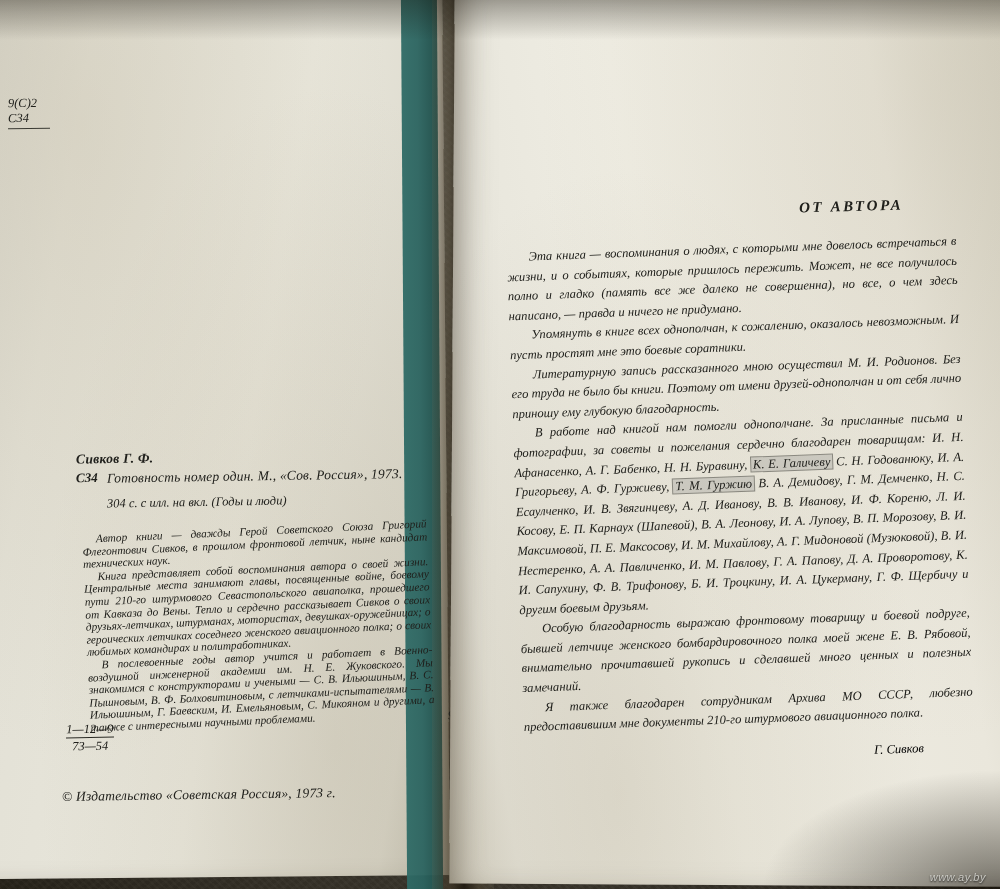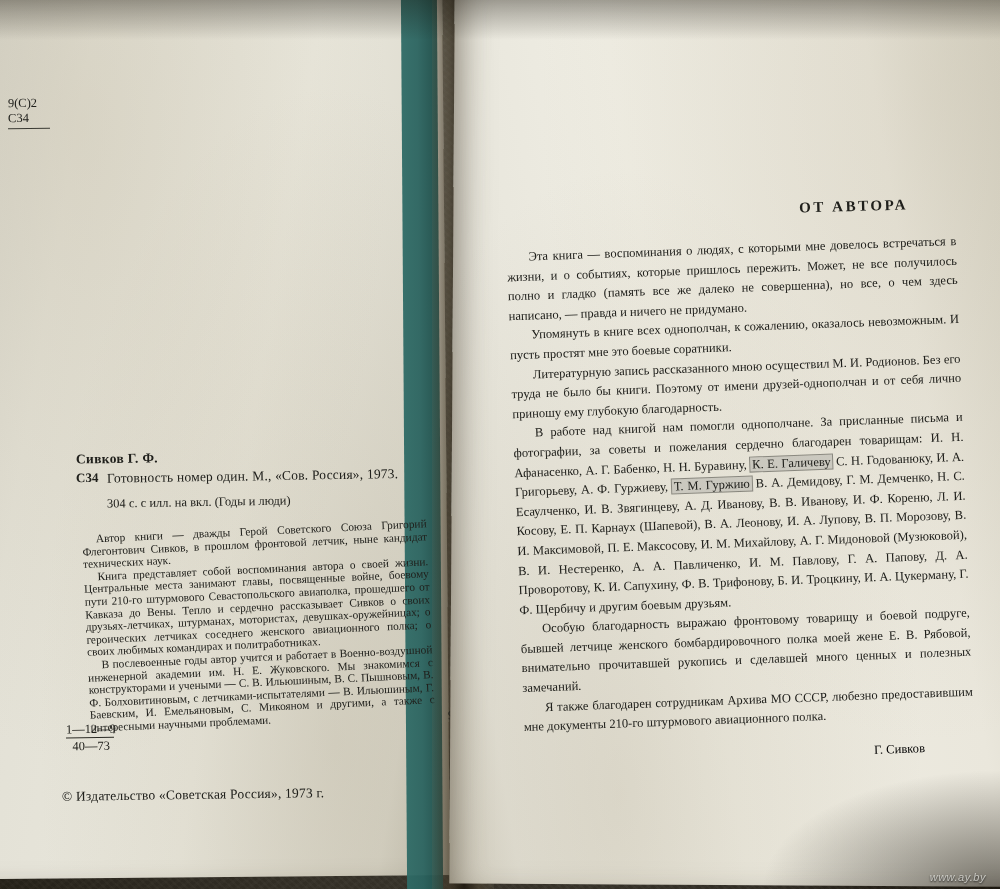--- a/index.html
+++ b/index.html
@@ -32,20 +32,21 @@
       repeating-linear-gradient(-38deg, rgba(255,255,255,.04) 0 3px, rgba(0,0,0,.04) 3px 7px);
   }
 
   
   .book {
     position: absolute;
     left: 0;
     top: 0;
     width: 1000px;
     height: 688px;
+    font-style: italic;
   }
 
   
   .page-left {
     position: absolute;
     left: -6px;
     top: -8px;
     width: 452px;
     height: 885px;
     background:
@@ -305,21 +306,21 @@
       <p>Автор книги — дважды Герой Советского Союза Григорий Флегонтович Сивков, в прошлом фронтовой летчик, ныне кандидат технических наук.</p>
       <p>Книга представляет собой воспоминания автора о своей жизни. Центральные места занимают главы, посвященные войне, боевому пути 210-го штурмового Севастопольского авиаполка, прошедшего от Кавказа до Вены. Тепло и сердечно рассказывает Сивков о своих друзьях-летчиках, штурманах, мотористах, девушках-оружейницах; о героических летчиках соседнего женского авиационного полка; о своих любимых командирах и политработниках.</p>
       <p>В послевоенные годы автор учится и работает в Военно-воздушной инженерной академии им. Н. Е. Жуковского. Мы знакомимся с конструкторами и учеными — С. В. Ильюшиным, В. С. Пышновым, В. Ф. Болховитиновым, с летчиками-испытателями — В. Ильюшиным, Г. Баевским, И. Емельяновым, С. Микояном и другими, а также с интересными научными проблемами.</p>
     </div>
 
     <div class="txt" id="classcode2">9(С)2</div>
 
     <div class="txt" id="fraction">
       <span>1—12—9</span>
       <span class="bar"></span>
-      <span>40—73</span>
+      <span>73—54</span>
     </div>
 
     <div class="txt" id="copyright">© Издательство «Советская Россия», 1973 г.</div>
 
     <div class="page-right"></div>
 
     <div class="txt" id="ot-avtora">ОТ АВТОРА</div>
 
     <div class="txt" id="preface">
       <p>Эта книга — воспоминания о людях, с которыми мне довелось встречаться в жизни, и о событиях, которые пришлось пережить. Может, не все получилось полно и гладко (память все же далеко не совершенна), но все, о чем здесь написано, — правда и ничего не придумано.</p>

